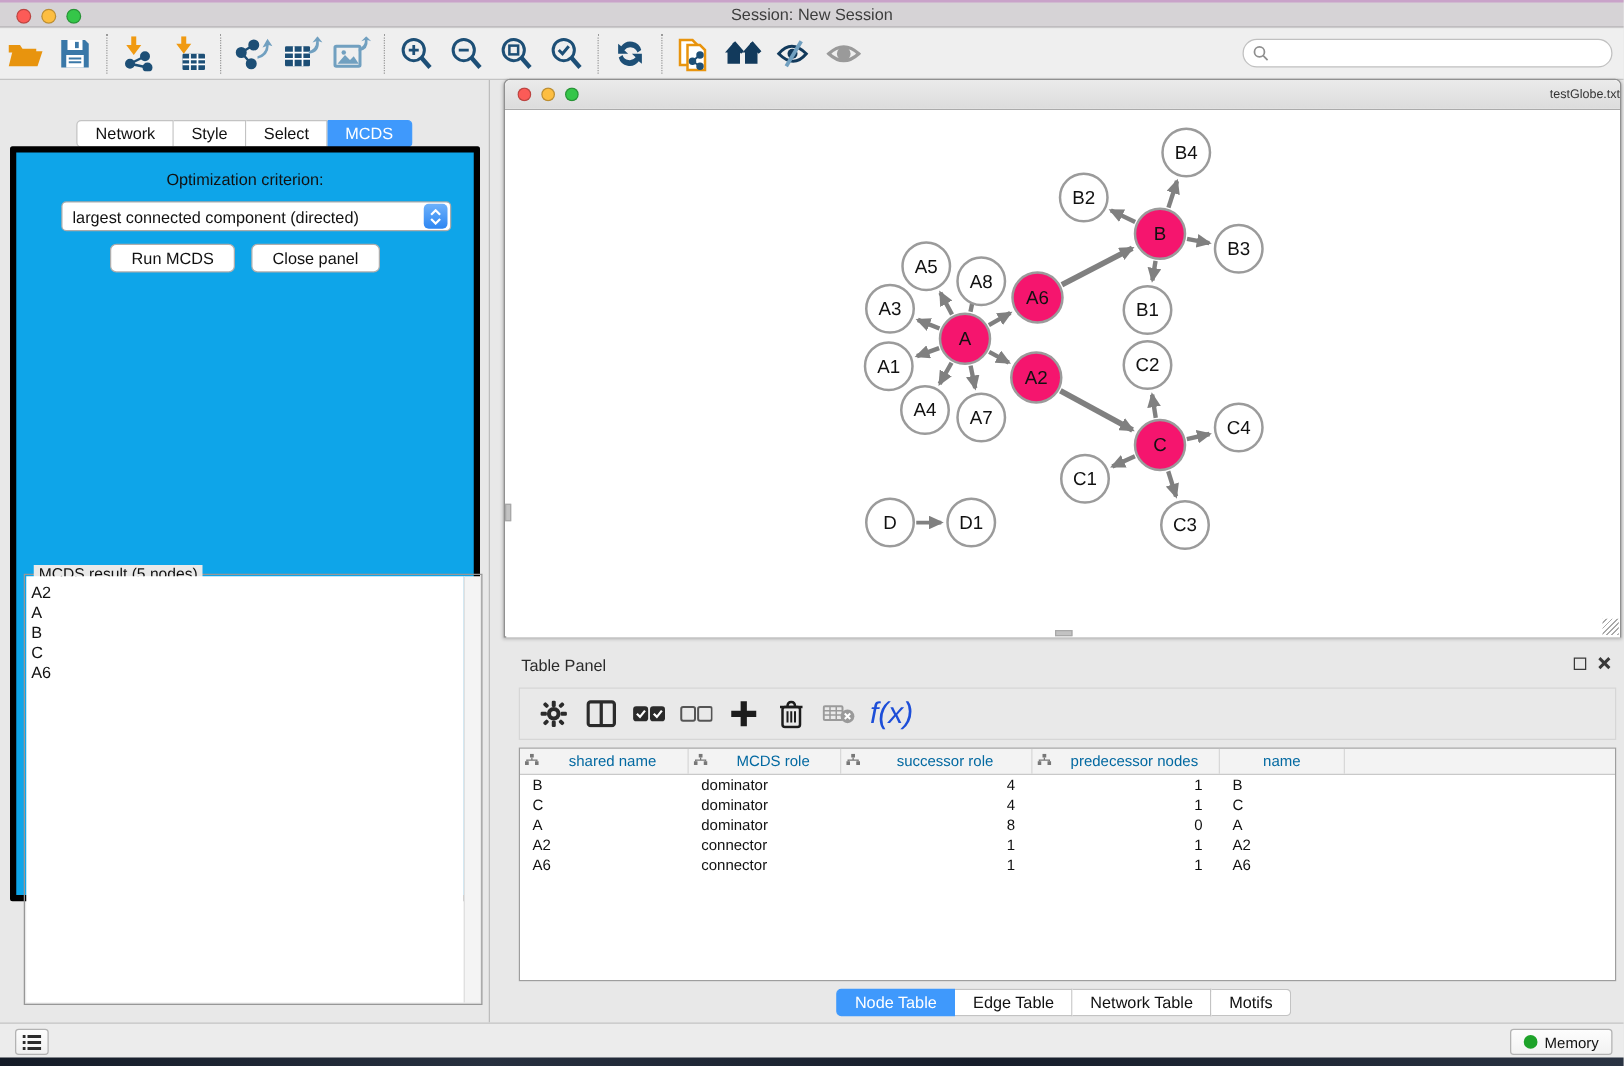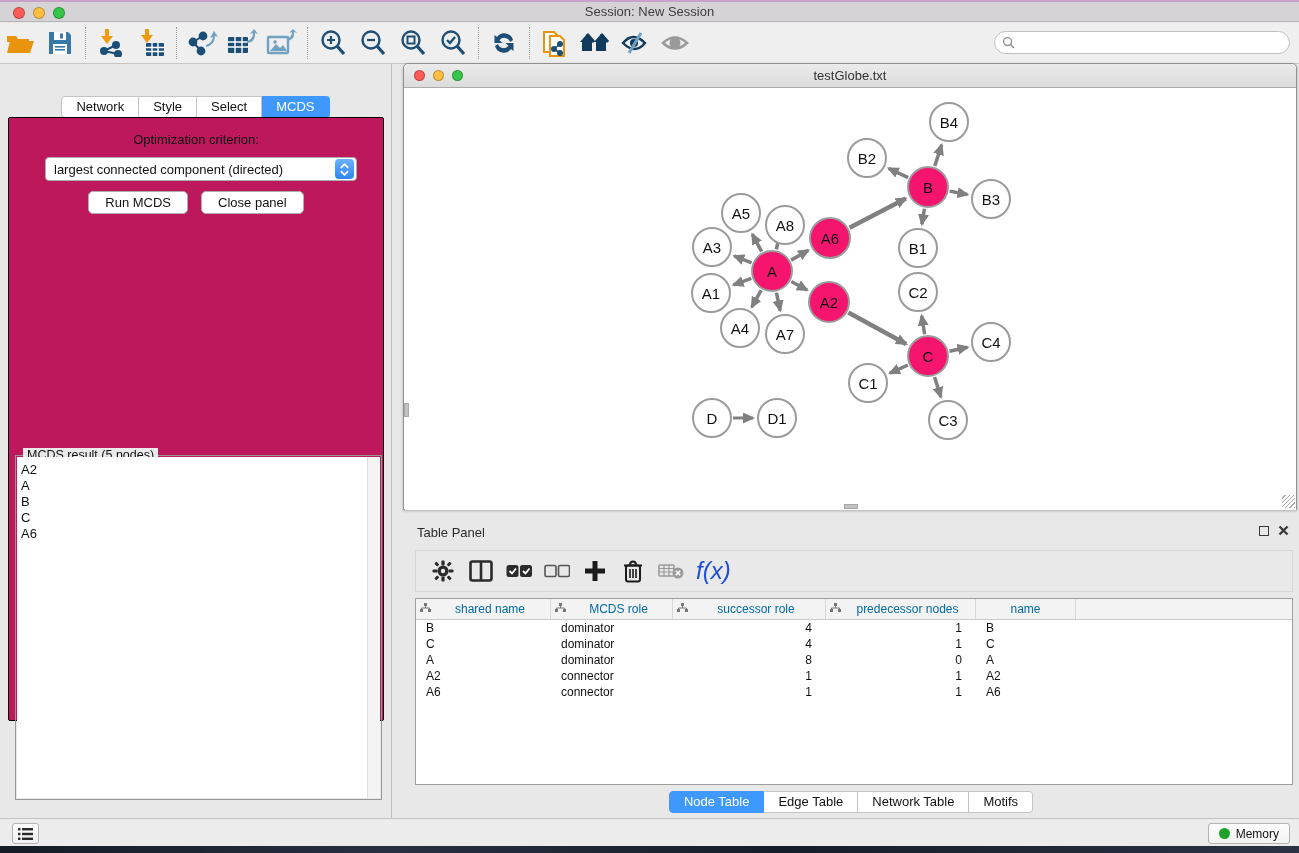--- a/index.html
+++ b/index.html
@@ -26,38 +26,38 @@
   #cp-header { position:absolute; left:0; top:0; width:100%; height:30px; }
   #cp-title { position:absolute; left:12px; top:8px; font-size:13px; color:#2b2b2b; }
   .win-btns { position:absolute; right:10px; top:9px; display:flex; gap:9px; align-items:center; }
   .float-icon { width:10px; height:10px; border:1.5px solid #3a3a3a; display:inline-block; }
   .tabs-row { position:absolute; left:0; top:32px; width:100%; display:flex; justify-content:center; }
   .seg-group { display:flex; height:22px; }
   .seg { background:#fff; border:1px solid #c3c3c3; border-left:none; padding:0 14px; font-size:13px; line-height:20px; color:#111; }
   .seg:first-child { border-left:1px solid #c3c3c3; border-radius:4px 0 0 4px; }
   .seg:last-child { border-radius:0 4px 4px 0; }
   .seg.active { background:#3f99fc; border-color:#3f99fc; color:#fff; }
-  #cp-content { position:absolute; left:8px; top:53px; width:376px; height:604px; background:#be185d; border:1px solid #000000; border-radius:2px; }
+  #cp-content { position:absolute; left:8px; top:53px; width:376px; height:604px; background:#0ea5e9; border:5px solid #000000; border-radius:2px; }
   #opt-label { position:absolute; top:14px; width:100%; text-align:center; font-size:13px; color:#111; }
   #criterion-select { position:absolute; left:36px; top:39px; width:312px; height:24px; background:#fff; border:1px solid #ababab; border-radius:4px; display:flex; align-items:center; }
   #criterion-select .val { flex:1; font-size:13px; padding-left:8px; color:#111; white-space:nowrap; }
   .stepper { width:19px; height:20px; margin-right:2px; background:linear-gradient(#6db1fb,#2e86f2); border-radius:4px; display:flex; flex-direction:column; align-items:center; justify-content:center; gap:1px; }
   #cp-buttons { position:absolute; top:73px; width:100%; display:flex; justify-content:center; gap:13px; }
   .mac-btn { background:#fff; border:1px solid #aeaeae; border-radius:5px; height:23px; padding:0 16px; font-size:13px; color:#111; line-height:21px; }
   
   #result-box { position:absolute; left:6px; top:337px; width:367px; height:345px; border:1px solid #979797; }
   #result-title { position:absolute; left:7px; top:-8px; background:#e9e9e9; padding:0 4px; font-size:12.5px; color:#111; }
   #result-list { position:absolute; left:1px; top:1px; right:14px; bottom:1px; background:#fff; padding-top:5px; }
   .result-item { font-size:13px; line-height:16px; padding-left:4px; color:#111; }
   #result-scroll { position:absolute; top:1px; right:1px; width:13px; bottom:1px; background:#f4f4f4; border-left:1px solid #e0e0e0; }
 
   
   #net-window { left:403px; top:63px; width:894px; height:447px; background:#fff; border:1px solid #909090; border-radius:5px 5px 0 0; box-shadow:0 1px 3px rgba(0,0,0,.25); }
   #net-titlebar { position:absolute; left:0; top:0; width:100%; height:24px; background:linear-gradient(#ebebeb,#dcdcdc); border-bottom:1px solid #ababab; border-radius:5px 5px 0 0; }
-  #net-title { width:100%; text-align:center; font-size:13px; color:#333; line-height:23px; }
+  #net-title { width:100%; text-align:right; font-size:10px; color:#333; line-height:23px; }
   #net-canvas { position:absolute; left:1px; top:25px; width:891px; height:421px; background:#fff; overflow:hidden; }
   #edges-svg { position:absolute; left:0; top:0; }
   .gnode { position:absolute; border-radius:50%; background:#fff; border:2px solid #9b9b9b; display:flex; align-items:center; justify-content:center; font-size:15px; color:#111; }
   .gnode.mcds { background:#f5156e; }
   #net-vscroll { position:absolute; left:0px; top:339px; width:5px; height:14px; background:#c2c2c2; border:1px solid #a8a8a8; }
   #net-hscroll { position:absolute; left:440px; bottom:0px; width:14px; height:5px; background:#c2c2c2; border:1px solid #a8a8a8; }
   #net-resize { position:absolute; right:1px; bottom:1px; width:13px; height:13px;
     background:repeating-linear-gradient(135deg, transparent 0 2px, #a9a9a9 2px 3px); }
 
   

